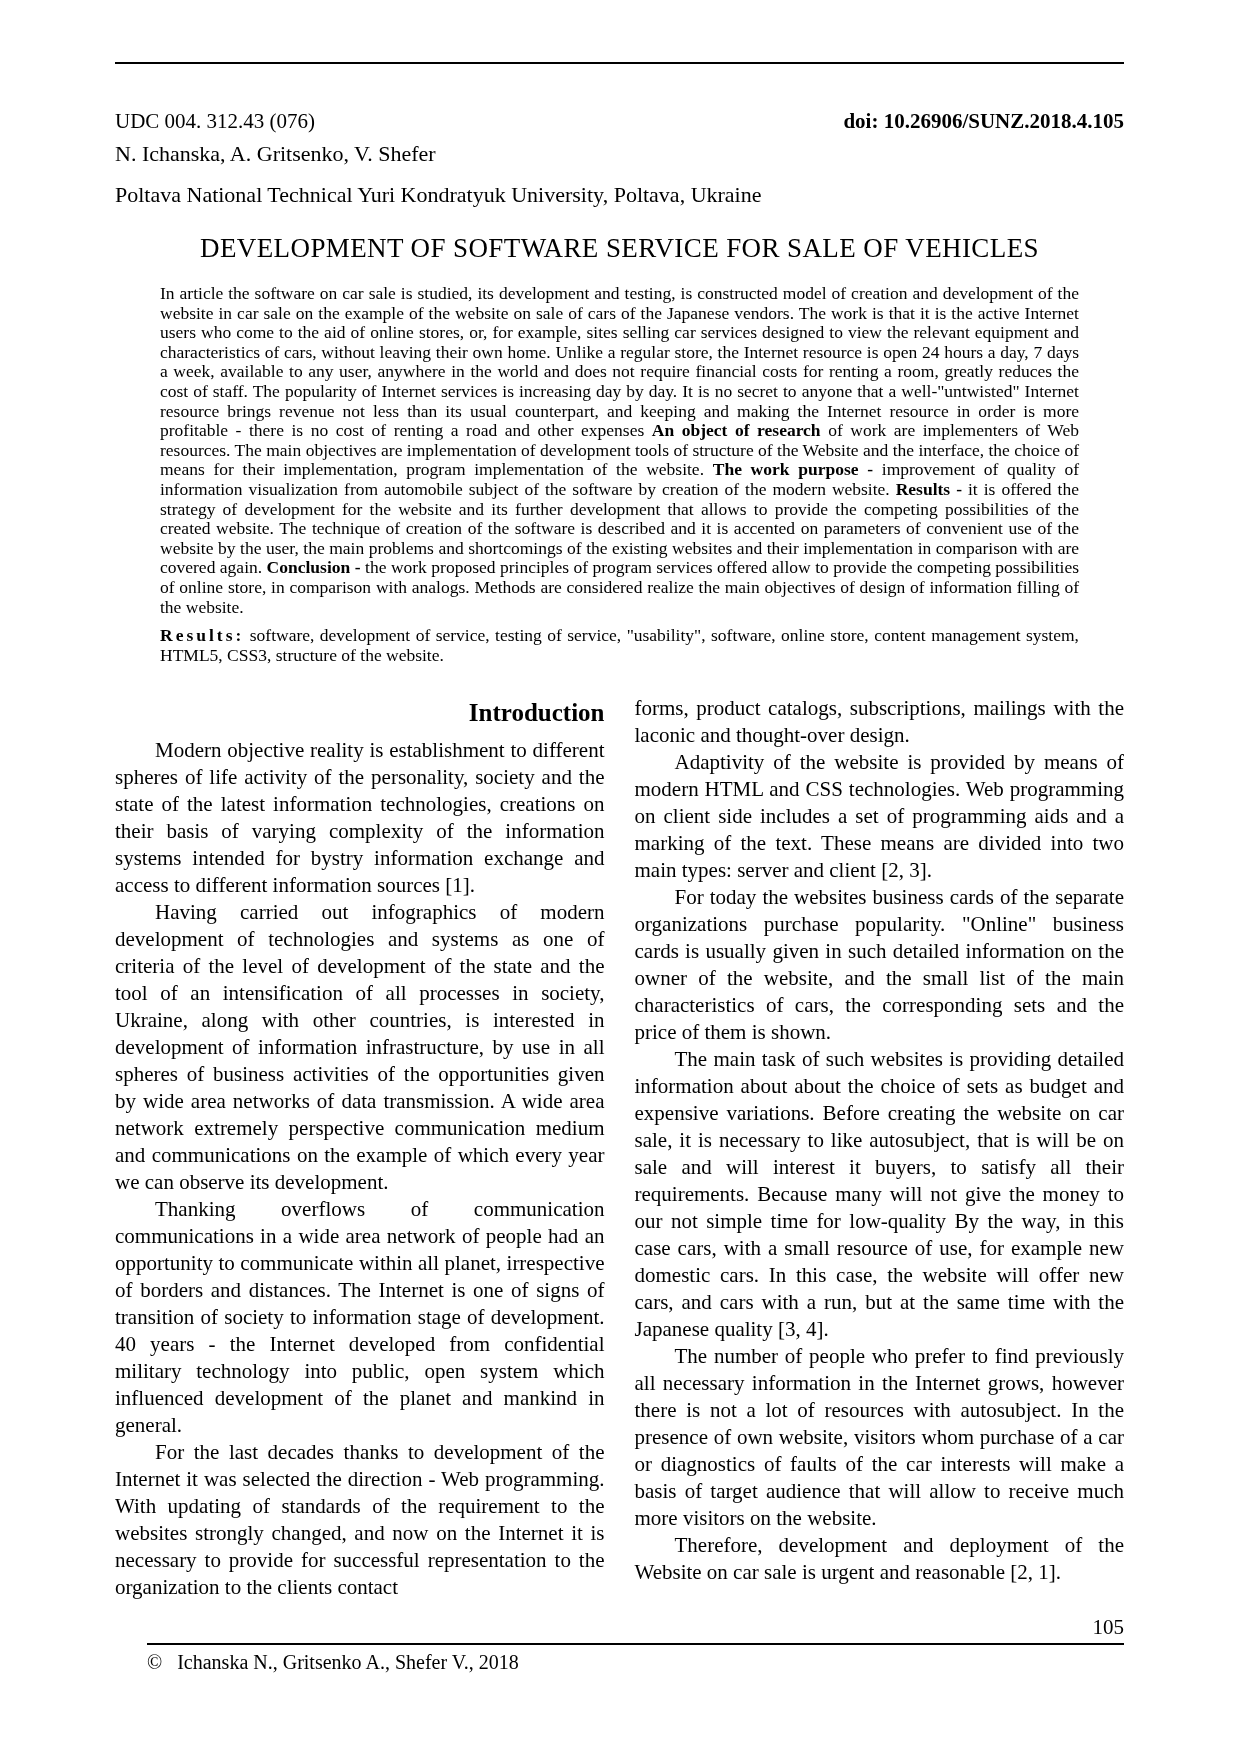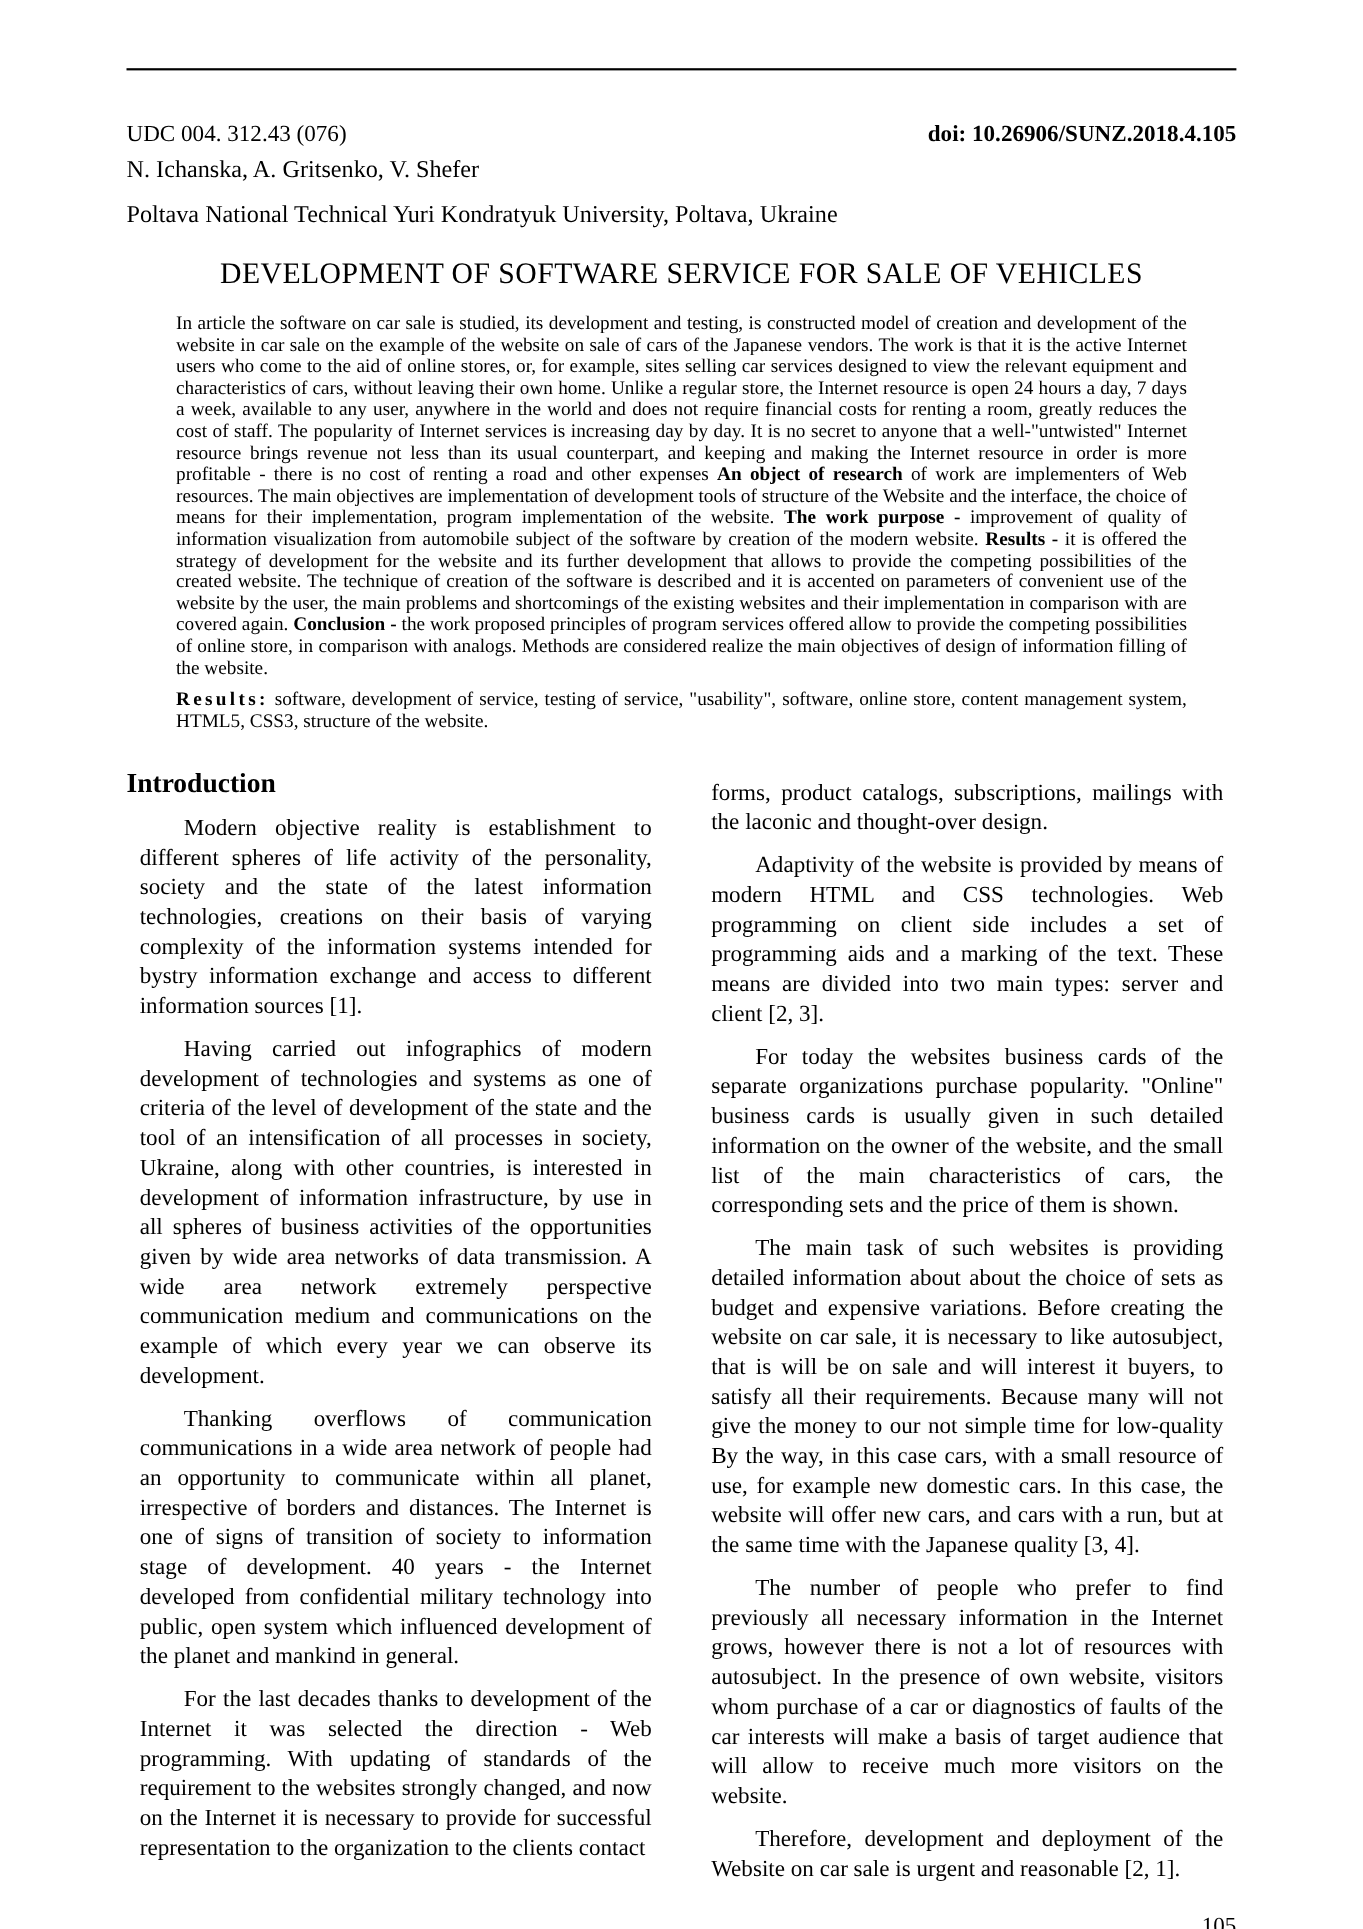--- a/index.html
+++ b/index.html
@@ -60,36 +60,36 @@
   .kw-label { font-weight: bold; letter-spacing: 3px; }
 
   
   .columns {
     display: flex;
     gap: 30px;
     margin-top: 30px;
   }
   .col { width: 490px; }
   .section-heading {
-    text-align: left;
+    text-align: right;
     font-size: 25px;
     font-weight: bold;
     margin: 4px 0 10px 0;
   }
   .body-para {
-    margin: 12px;
+    margin: 0;
     font-size: 21px;
     line-height: 27px;
     text-align: justify;
     text-indent: 40px;
   }
   .no-indent { text-indent: 0; }
 
   
-  .footer { margin-top: 14px; }
+  .footer { margin-top: 14px; margin-left: 32px; }
   .page-number { text-align: right; font-size: 21px; margin-bottom: 3px; }
   .copyright { font-size: 20px; margin-top: 6px; white-space: pre-wrap; }
 </style>
 </head>
 <body>
 
 <div class="page">
 
   <hr class="header-rule">
 

